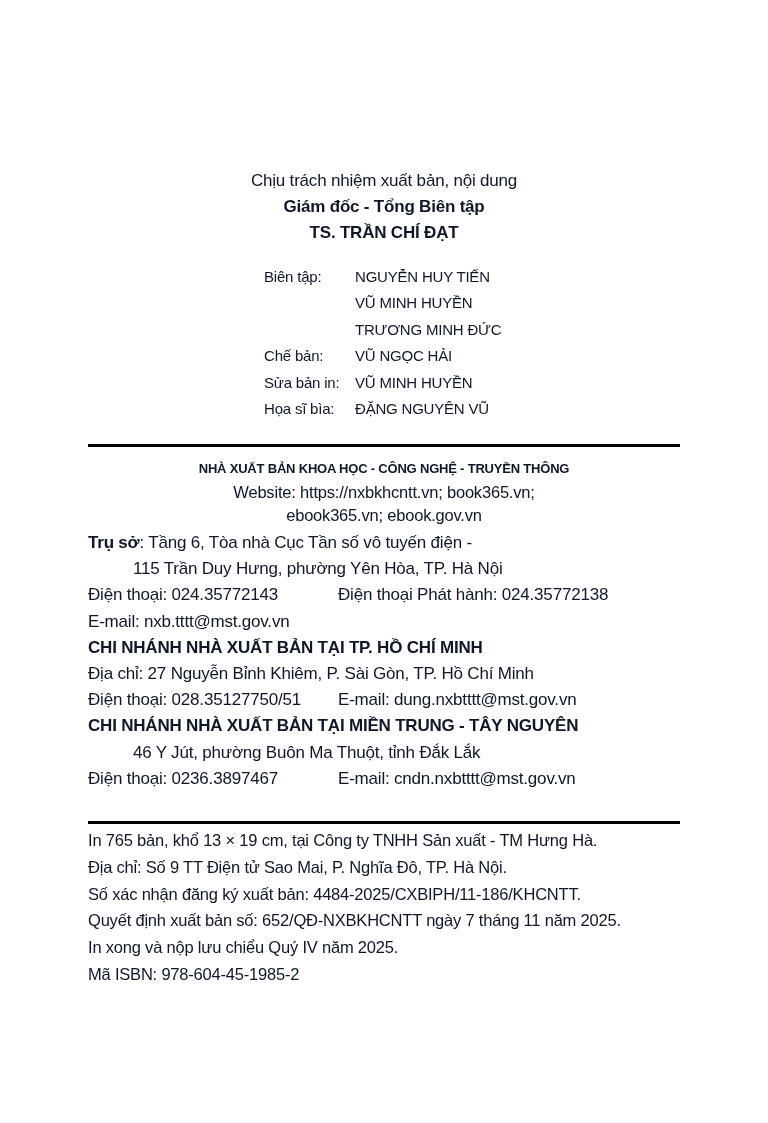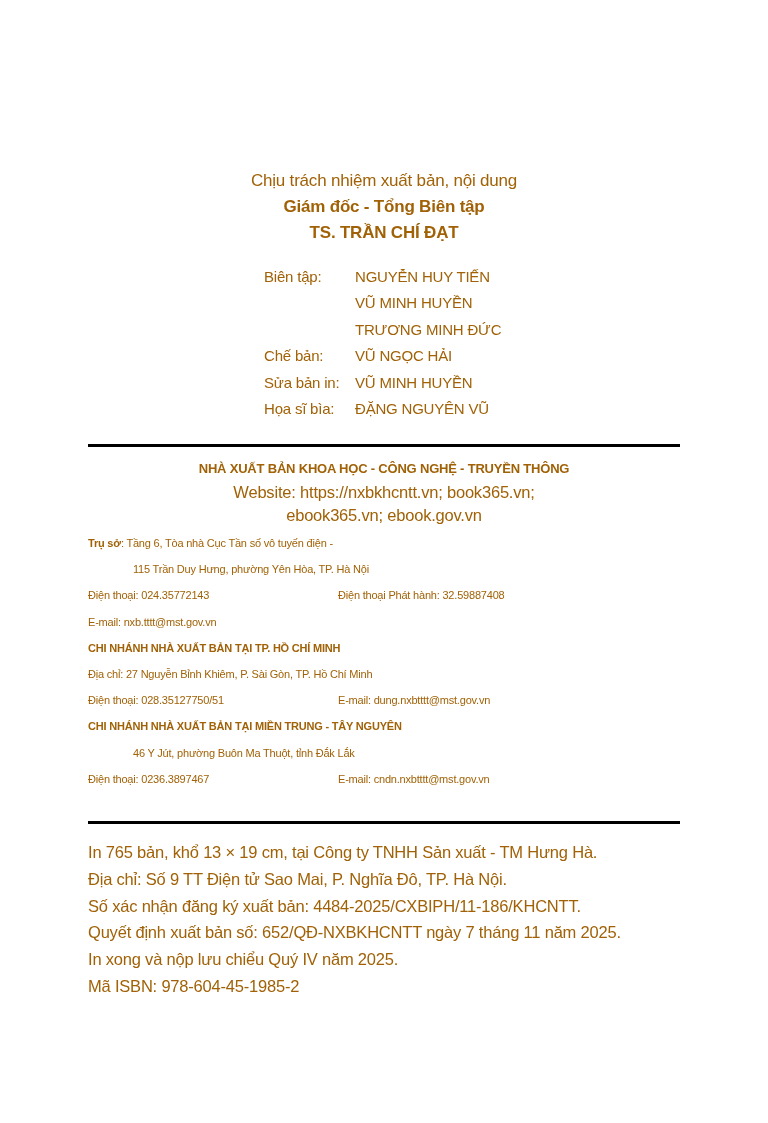--- a/index.html
+++ b/index.html
@@ -6,21 +6,21 @@
     margin: 0;
     padding: 0;
     background: #ffffff;
   }
   .page {
     position: relative;
     width: 768px;
     height: 1123px;
     background: #ffffff;
     font-family: "Liberation Sans", sans-serif;
-    color: #a16207;
+    color: #0f172a;
     letter-spacing: -0.2px;
     overflow: hidden;
     border-radius: 19px;
   }
   .content {
     position: absolute;
     left: 88px;
     top: 0;
     width: 592px;
     height: 100%;
@@ -75,41 +75,40 @@
     line-height: 23.5px;
   }
   .pub-name { font-weight: bold; font-size: 13px; }
 
   
   .info-block {
     position: absolute;
     top: 530px;
     left: 0;
     width: 592px;
-    font-size: 11px;
+    font-size: 17px;
     line-height: 26.2px;
   }
   .info-line { position: relative; white-space: nowrap; }
   .indent { padding-left: 45px; }
   .col2 {
     position: absolute;
     left: 250px;
     top: 0;
     white-space: nowrap;
   }
 
   
   .print-block {
     position: absolute;
     top: 827px;
     left: 0;
     width: 592px;
     font-size: 16.5px;
     line-height: 26.8px;
-    margin-top: 12px;
   }
 </style>
 </head>
 <body>
 
 <div class="page">
   <div class="content">
 
     <div class="top-block">
       <div>Chịu trách nhiệm xuất bản, nội dung</div>
@@ -152,21 +151,21 @@
       <div>ebook365.vn; ebook.gov.vn</div>
     </div>
 
     <div class="info-block">
       <div class="info-line">
         <span class="b">Trụ sở</span><span>: Tầng 6, Tòa nhà Cục Tần số vô tuyến điện -</span>
       </div>
       <div class="info-line indent">115 Trần Duy Hưng, phường Yên Hòa, TP. Hà Nội</div>
       <div class="info-line">
         <span>Điện thoại: 024.35772143</span>
-        <span class="col2">Điện thoại Phát hành: 32.59887408</span>
+        <span class="col2">Điện thoại Phát hành: 024.35772138</span>
       </div>
       <div class="info-line">E-mail: nxb.tttt@mst.gov.vn</div>
 
       <div class="info-line b">CHI NHÁNH NHÀ XUẤT BẢN TẠI TP. HỒ CHÍ MINH</div>
       <div class="info-line">Địa chỉ: 27 Nguyễn Bỉnh Khiêm, P. Sài Gòn, TP. Hồ Chí Minh</div>
       <div class="info-line">
         <span>Điện thoại: 028.35127750/51</span>
         <span class="col2">E-mail: dung.nxbtttt@mst.gov.vn</span>
       </div>
 

